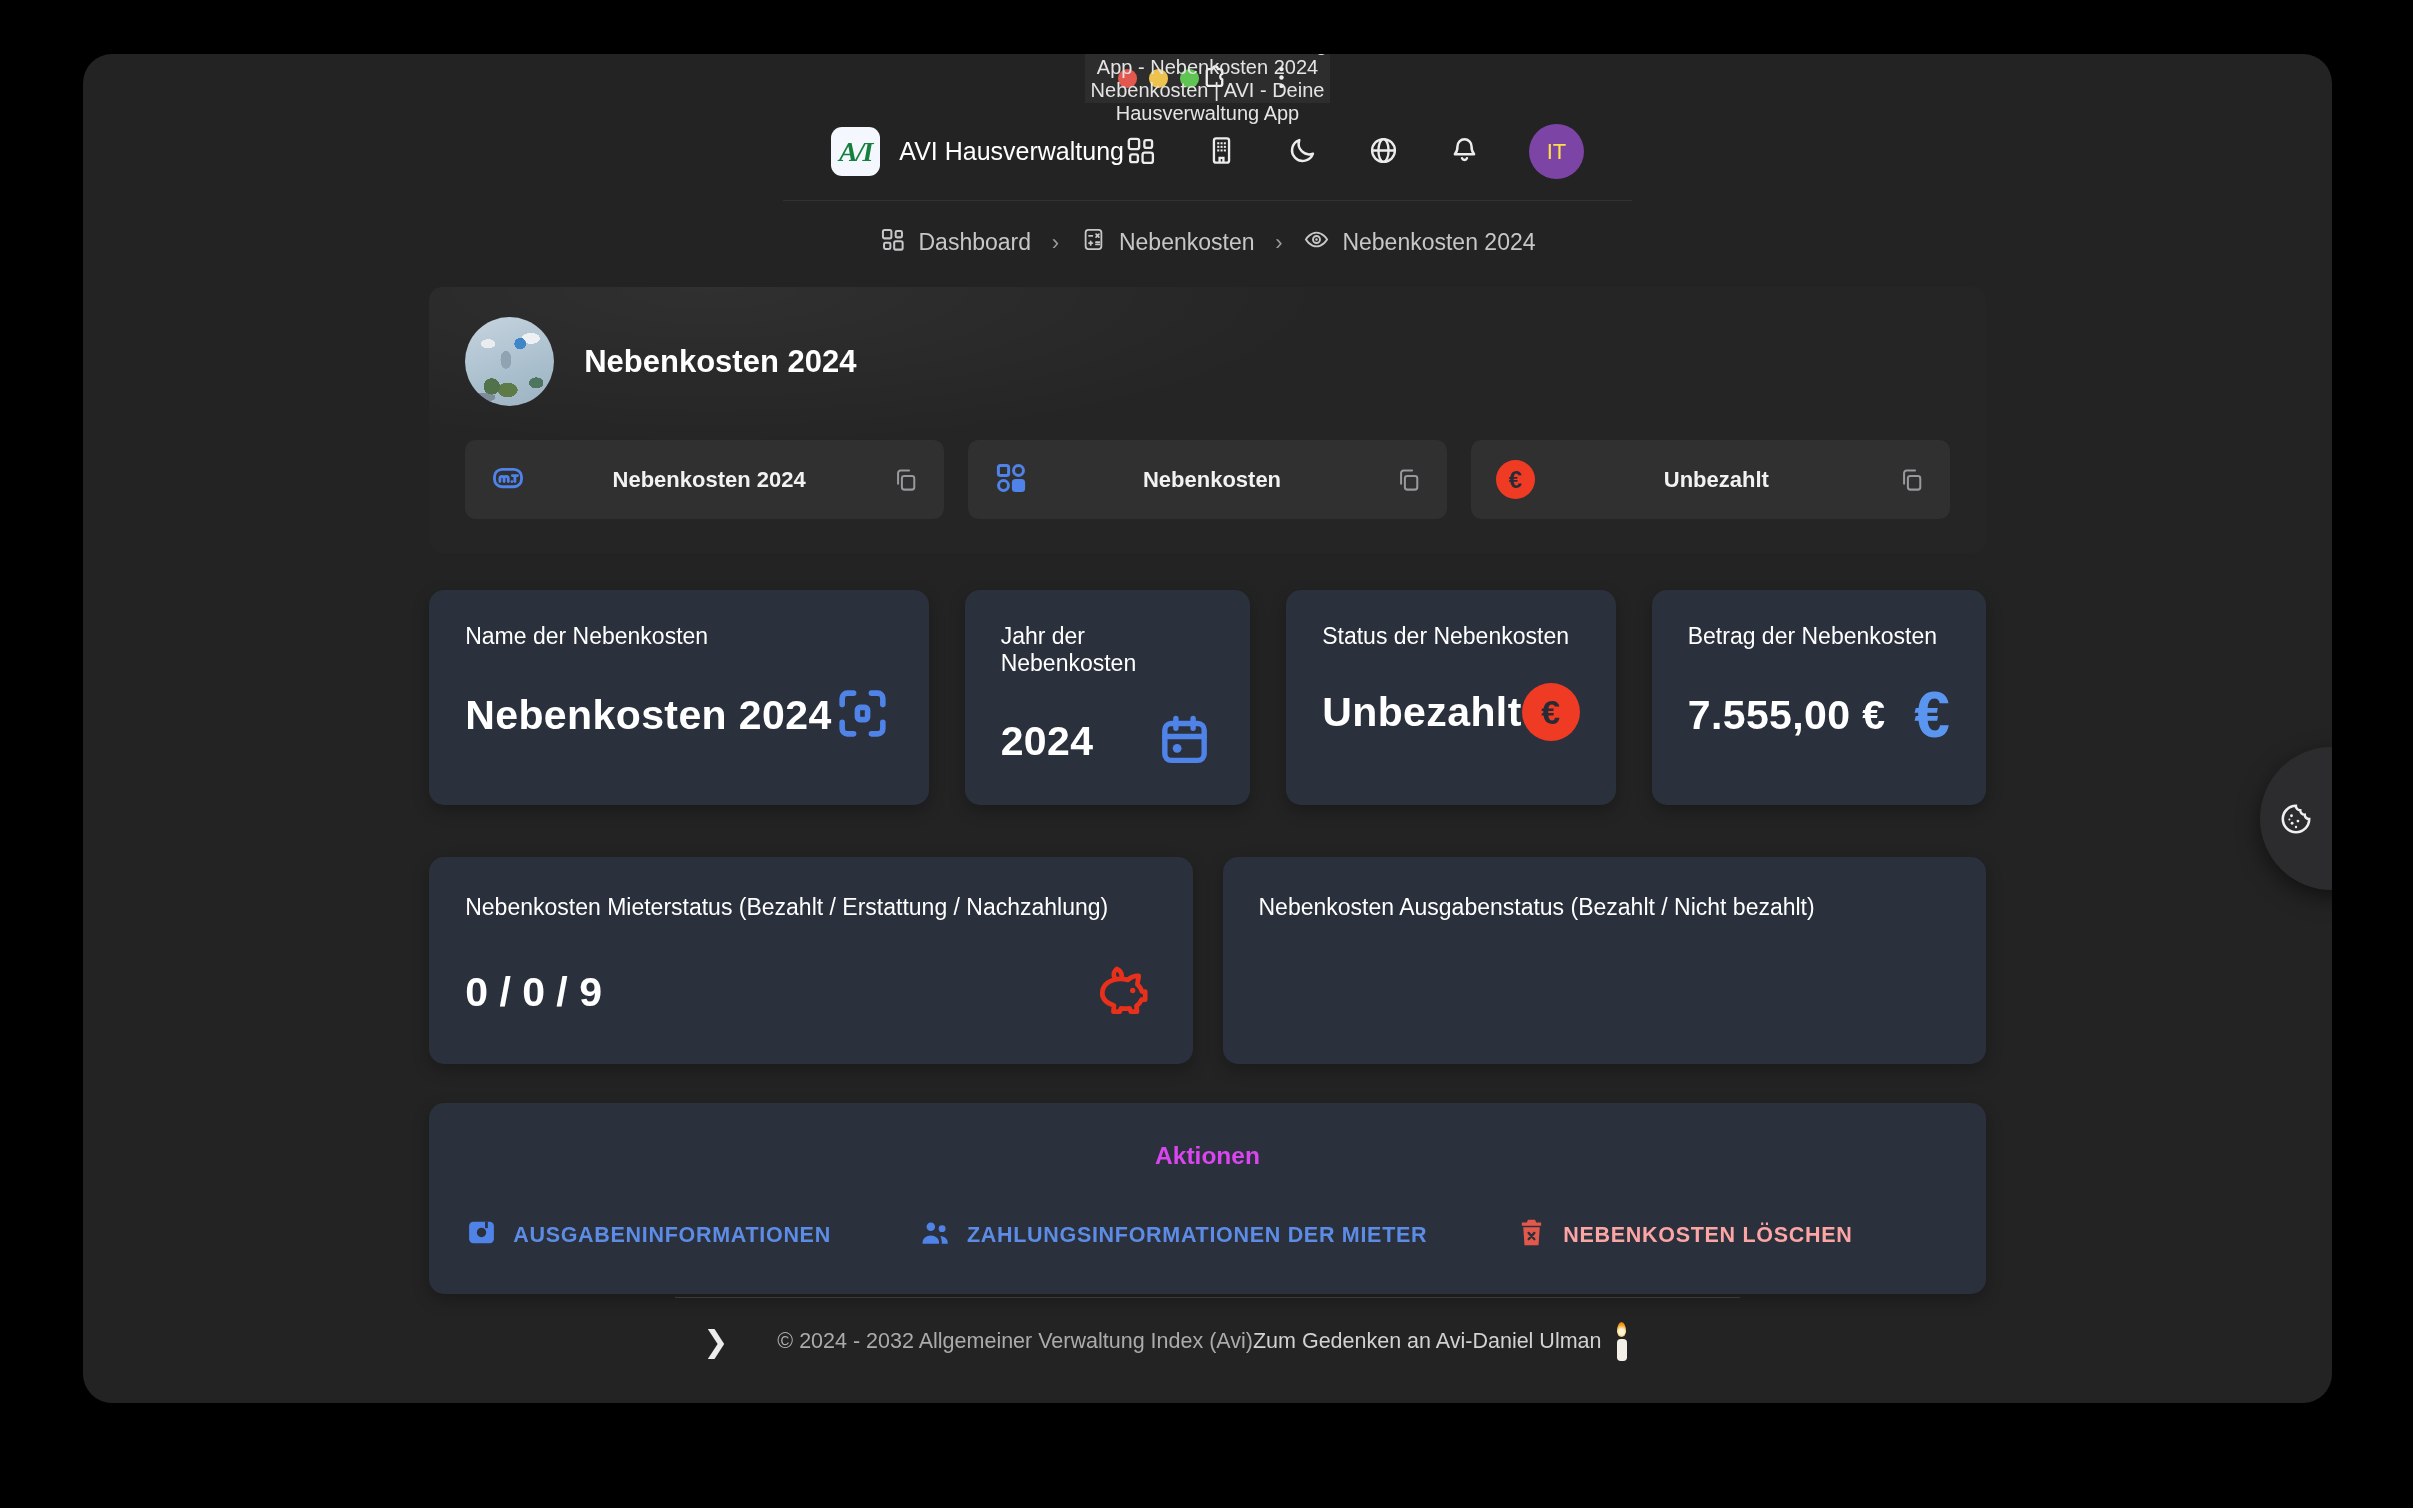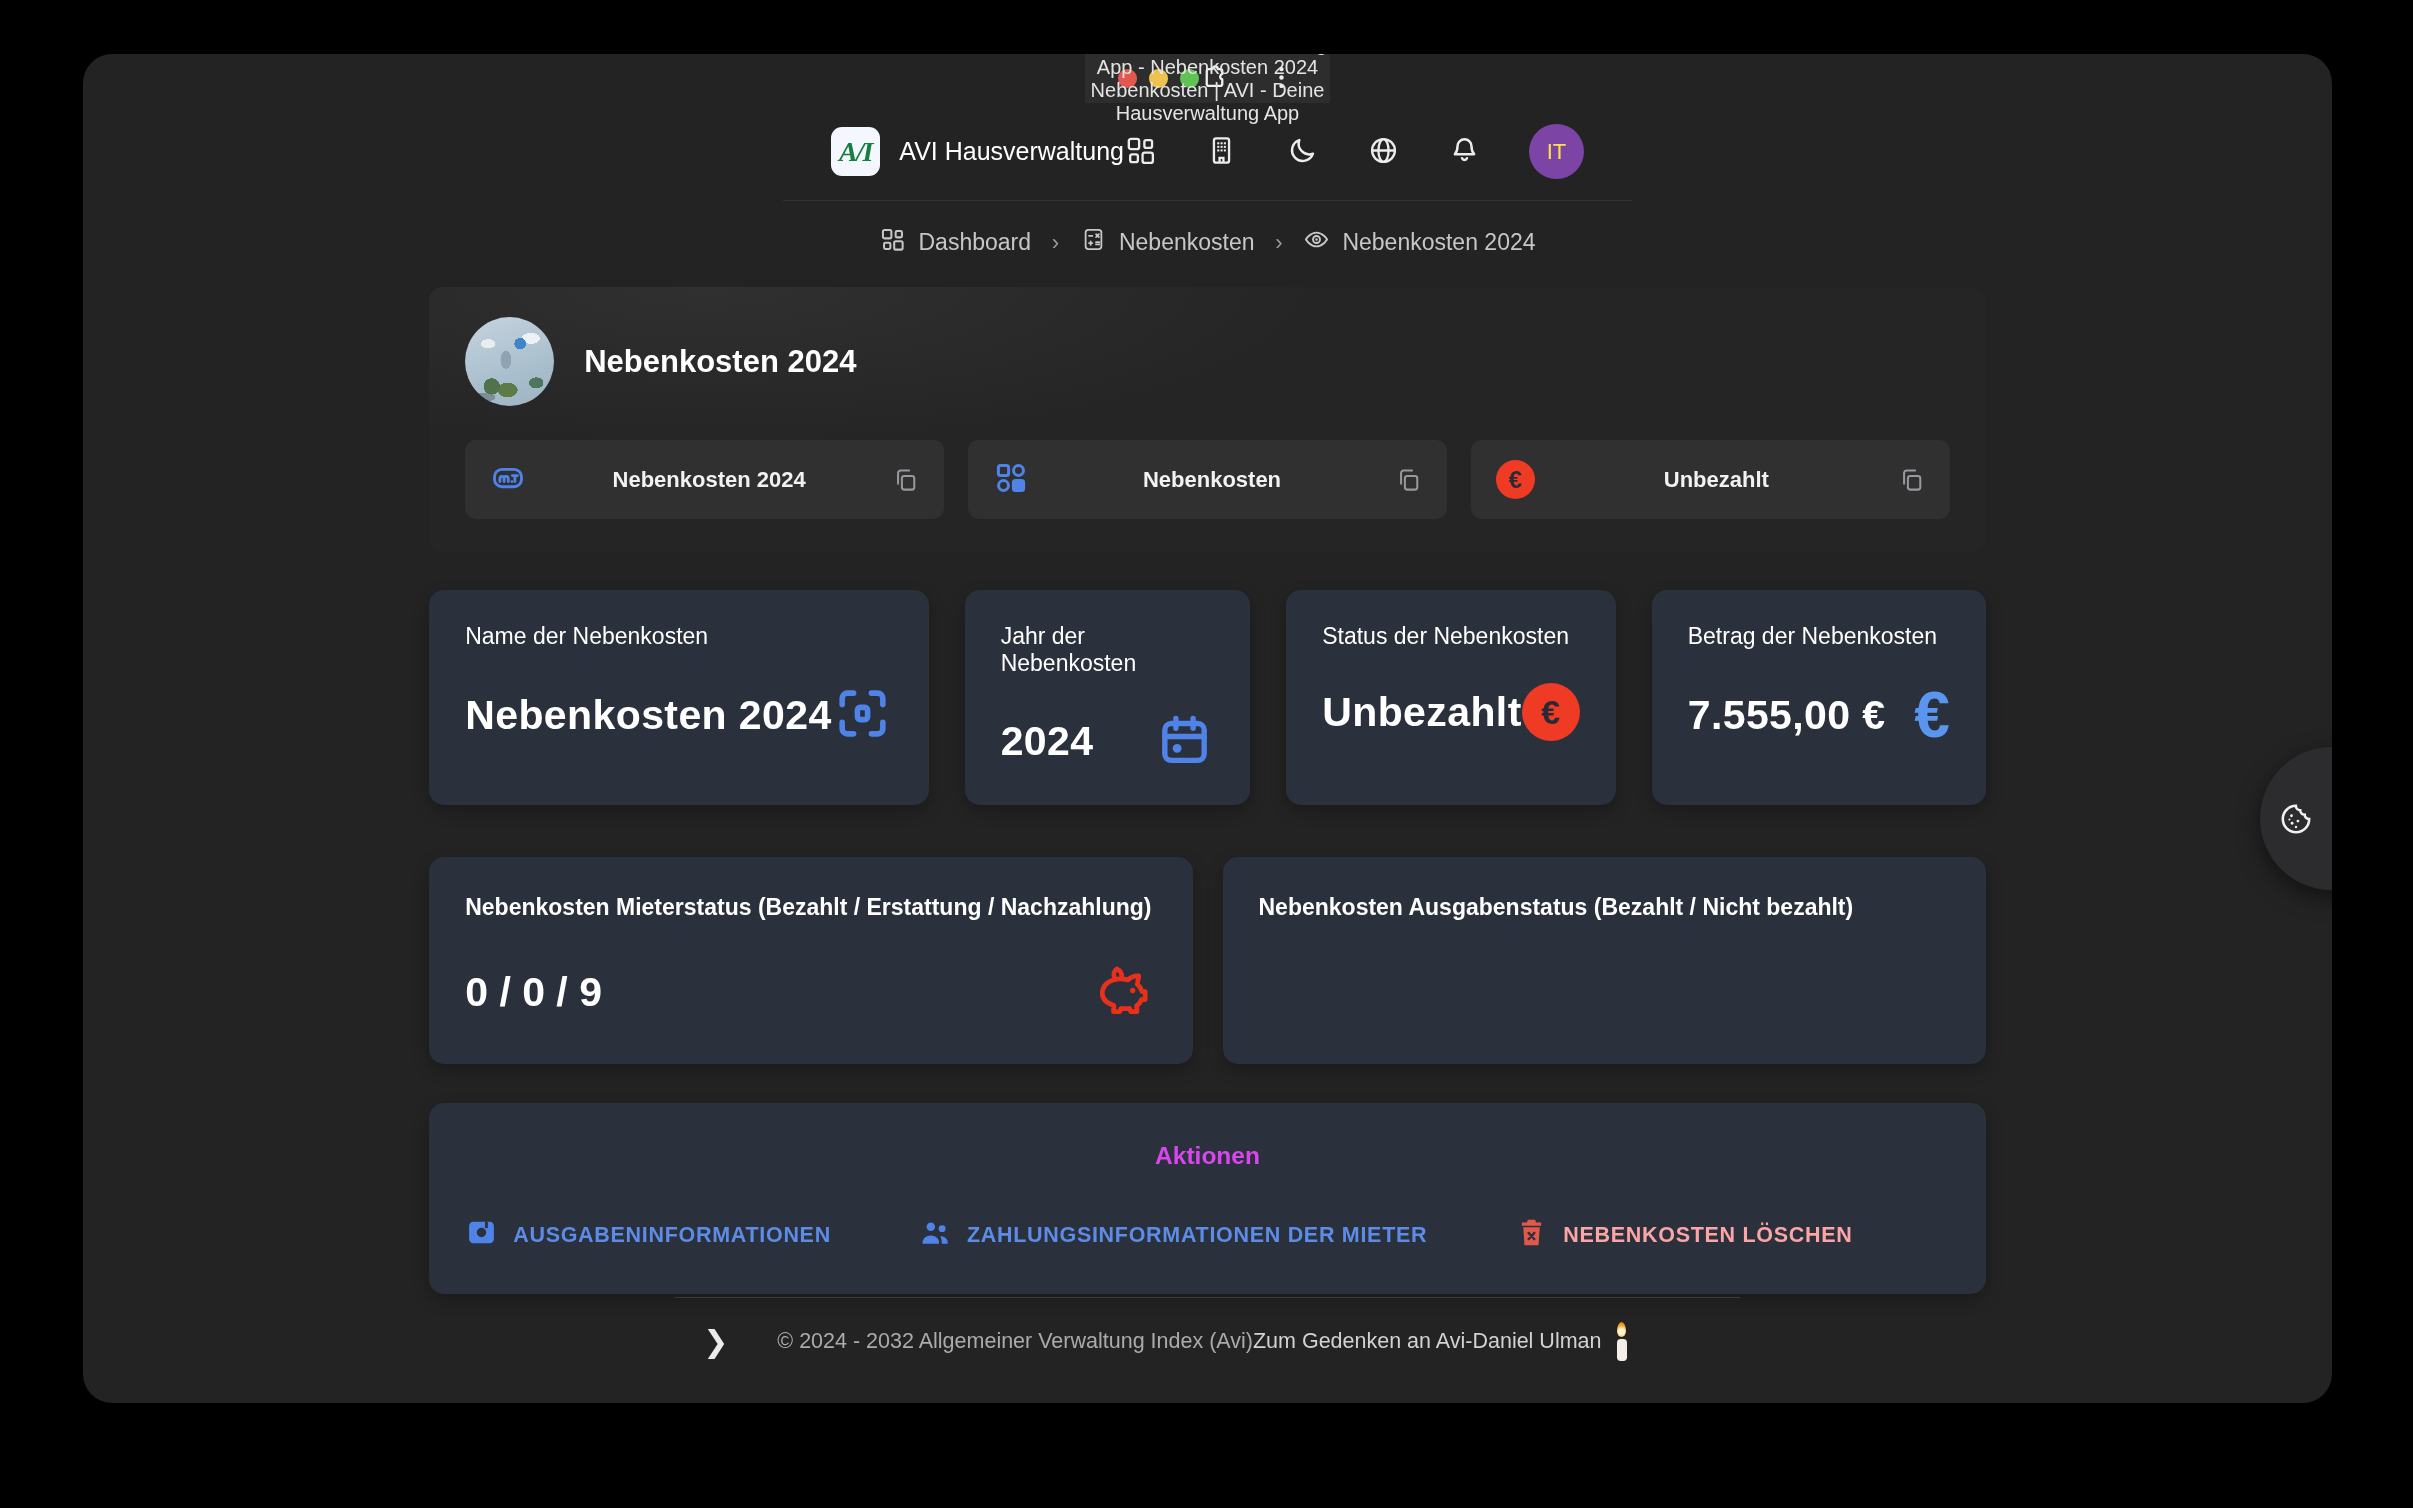--- a/index.html
+++ b/index.html
@@ -71,21 +71,21 @@
           box-shadow:0 6px 16.3px rgba(0,0,0,.25); }
   .stat-card.w1{flex:934 1 0;} .stat-card.w2{flex:563 1 0;} .stat-card.w3{flex:572 1 0;} .stat-card.w4{flex:691 1 0;}
   .card-label { color:#fff; font-size:23px; font-weight:500; }
   .card-valrow { display:flex; align-items:center; justify-content:space-between; margin-top:33px; }
   .card-value { color:#fff; font-size:41px; font-weight:800; letter-spacing:0.4px; white-space:nowrap; }
   .euro-badge.big { width:58px; height:58px; font-size:34px; }
   .euro-glyph { color:#5a96f0; font-size:64px; font-weight:700; line-height:1; }
 
   .wide-row { display:flex; gap:30px; margin-bottom:39px; }
   .wide-card { flex:1 1 0; padding:37px 36px; }
-  .wide-label { color:#fff; font-size:23px; font-weight:700; }
+  .wide-label { color:#fff; font-size:23px; font-weight:400; }
   .wide-valrow { display:flex; align-items:center; justify-content:space-between; margin-top:36px; }
   .wide-value { color:#fff; font-size:41px; font-weight:800; }
 
   .actions-card { padding:27px 36px 39px; }
   .actions-title { text-align:center; color:#d946ef; font-size:24.5px; font-weight:700;margin-top:12px; }
   .actions-row { display:flex; align-items:center; gap:88px; margin-top:46px; }
   .act-btn { display:flex; align-items:center; gap:15px; font-size:21.5px; font-weight:700;
              letter-spacing:0.7px; cursor:pointer; white-space:nowrap; }
   .act-btn.blue { color:#5d8ce6; } .act-btn.red { color:#fca5a5; }
 

